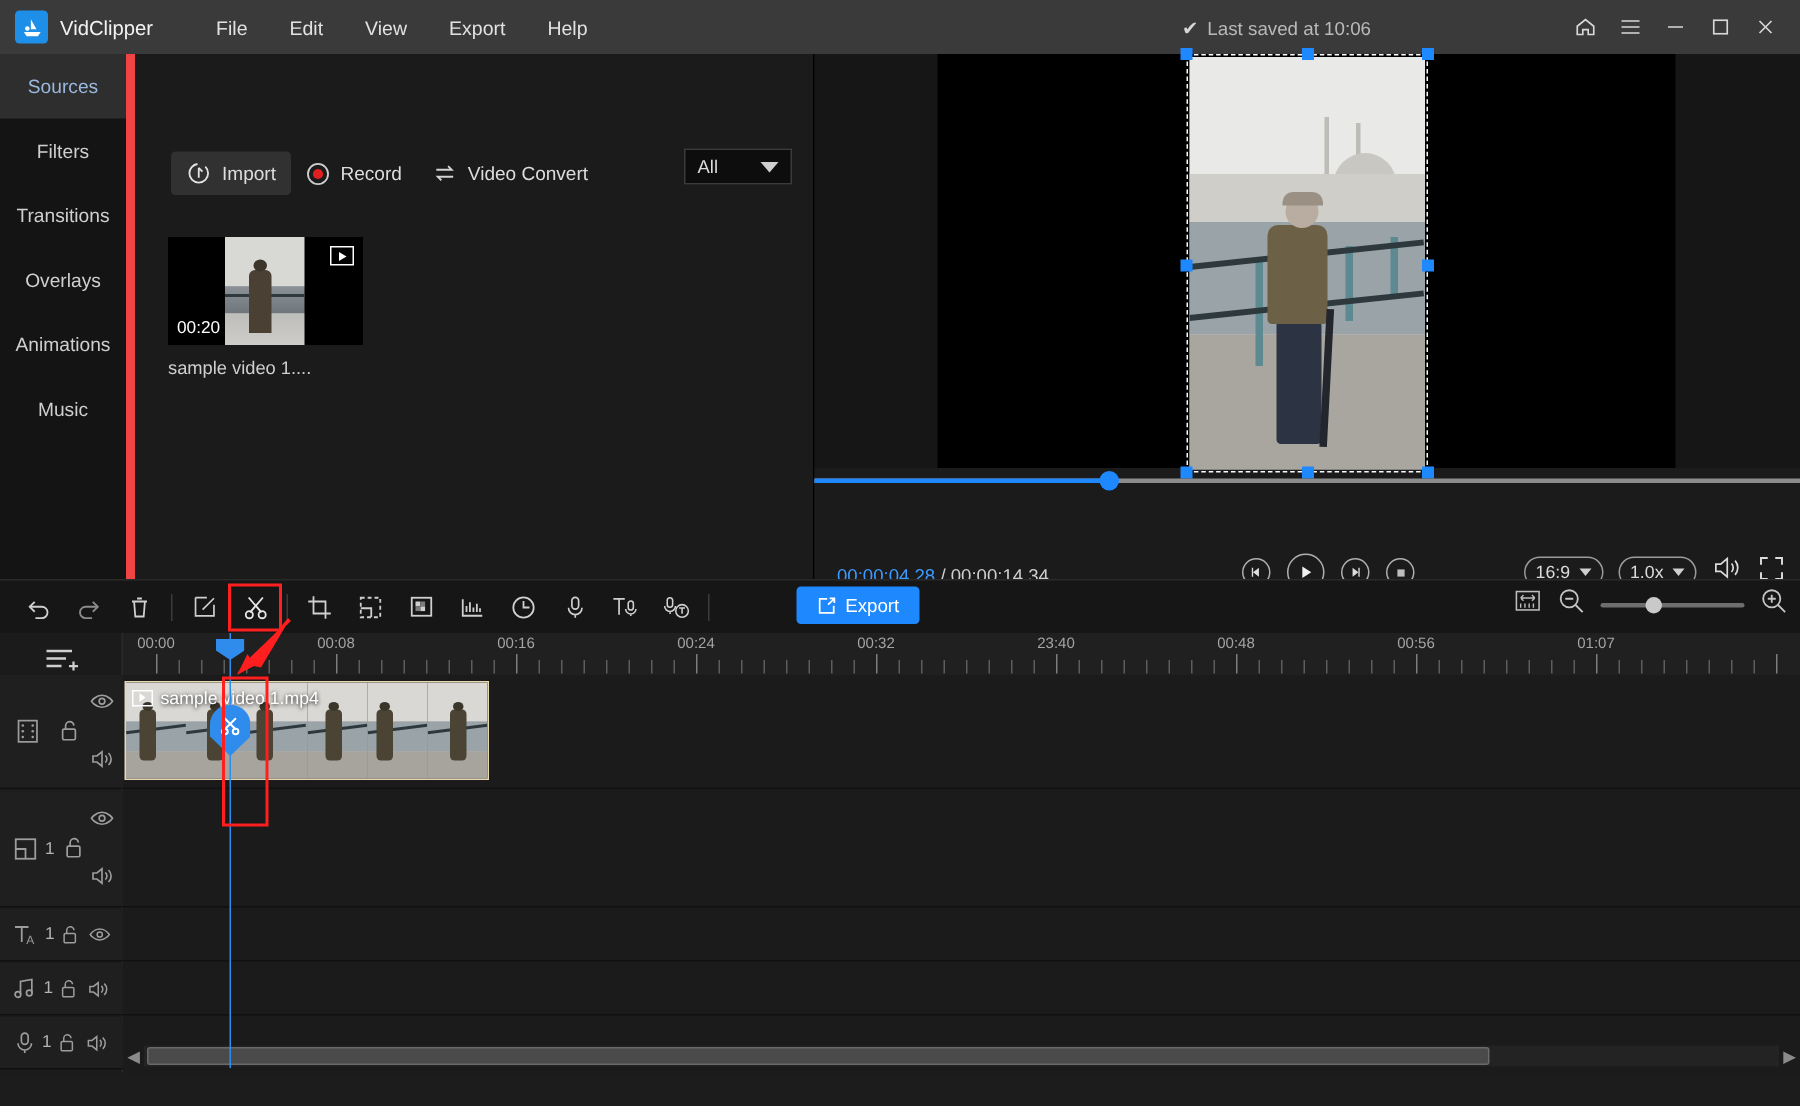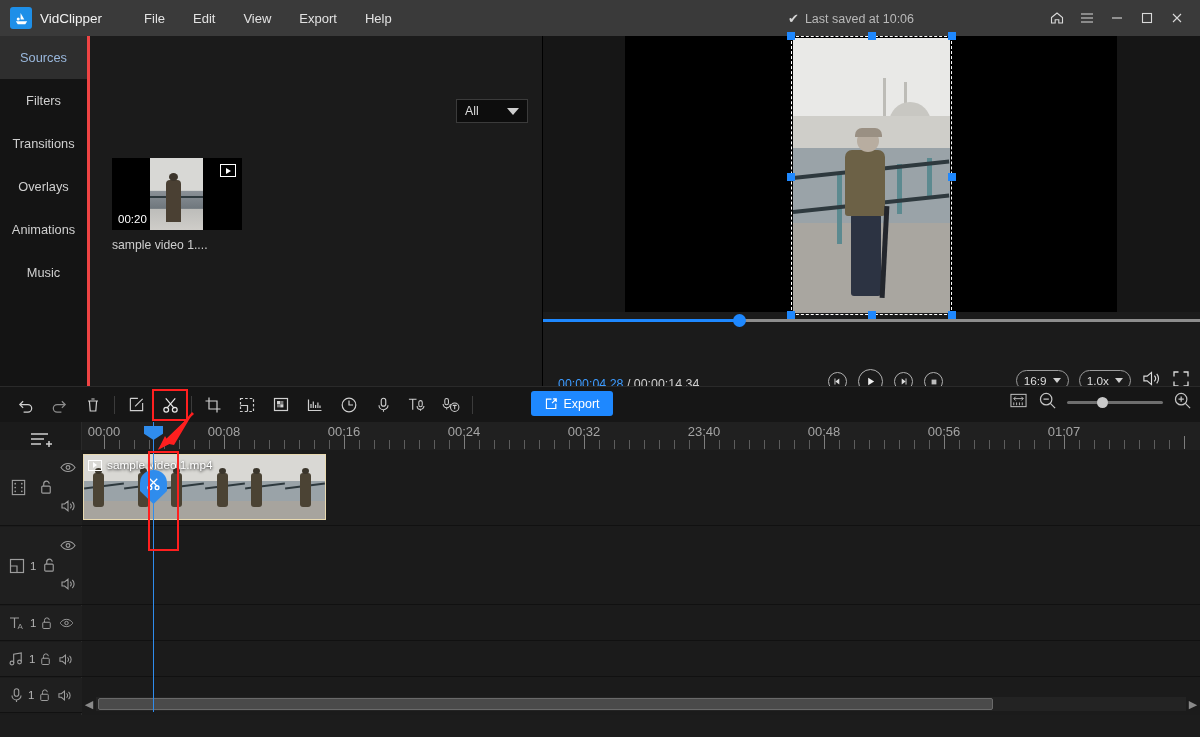--- a/index.html
+++ b/index.html
@@ -30,21 +30,21 @@
     position:absolute; left:788px; top:11px; font-size:12.5px; color:#b9b9b9;
     display:flex; align-items:center; gap:6px;
   }
   .check { color:#d6d6d6; font-size:13px; }
   .wintools { position:absolute; right:8px; top:0; height:36px; display:flex; align-items:center; }
   .wt { width:30px; height:36px; display:flex; align-items:center; justify-content:center; color:#d9d9d9; }
 
   
   .sidebar {
     position:absolute; left:0; top:36px; width:90px; height:350px;
-    background:#141414; border-right:3px solid #ef4444;
+    background:#141414; border-right:6px solid #ef4444;
   }
   .side-item {
     height:43px; display:flex; align-items:center; justify-content:center;
     font-size:12.8px; color:#cfcfcf; cursor:default;
   }
   .side-item.active { background:#2e2e2e; color:#9ab8dd; }
 
   
   .sources {
     position:absolute; left:90px; top:36px; width:453px; height:350px;
@@ -169,21 +169,21 @@
   .zslider { width:96px; height:3px; background:#6e6e6e; position:relative; border-radius:2px;}
   .zknob { position:absolute; left:30px; top:-4px; width:11px; height:11px; border-radius:50%; background:#c9c9c9;}
 
   
   .tl-area { position:absolute; left:0; top:422px; width:1200px; height:293px; background:#1b1b1b;}
   .tl-headcol { position:absolute; left:0; top:0; width:82px; height:293px; background:#1b1b1b; border-right:1px solid #2a2a2a;}
   .addtrack { position:absolute; left:30px; top:9px; color:#cfcfcf; }
   .ruler { position:absolute; left:82px; top:0; width:1118px; height:28px; background:#202020; }
   .rl { position:absolute; top:18px; width:1px; height:9px; background:#5d5d5d; }
   .rl.major { top:14px; height:13px; background:#7e7e7e; }
-  .rlab { position:absolute; top:2px; font-size:13px; color:#a4a4a4; transform:translateX(-50%);text-align:right; }
+  .rlab { position:absolute; top:2px; font-size:10px; color:#a4a4a4; transform:translateX(-50%);text-align:right; }
 
   .trk { position:absolute; left:0; width:1200px; border-bottom:1px solid #111; }
   .trk-head { position:absolute; left:0; top:0; width:82px; height:100%; display:flex; align-items:center; background:#1f1f1f;}
   .trk-body { position:absolute; left:82px; top:0; right:0; height:100%; background:#1b1b1b;}
   .th-ico { color:#9d9d9d; display:flex; align-items:center; }
   .th-num { font-size:11.5px; color:#b5b5b5; }
 
   .clip {
     position:absolute; left:1px; top:4px; width:243px; height:66px;
     border:1.4px solid #e8d9b0; background:#23272b; overflow:hidden;
@@ -295,20 +295,42 @@
     <div class="side-item">
         <span>Animations</span>
       </div>
     <div class="side-item">
         <span>Music</span>
       </div>
   </div>
 
   <div class="sources">
 
+    <div class="srctools">
+      <div class="stbtn boxed">
+        <svg width="17" height="17" viewBox="0 0 18 18">
+            <circle cx="9" cy="9" r="6.6" fill="none" stroke="#e2e2e2" stroke-width="1.3" stroke-dasharray="30 6"></circle>
+            <path d="M9 5.2v7M9 5.2l2.6 2.6" stroke="#e2e2e2" stroke-width="1.3" fill="none"></path>
+          </svg>
+        <span>Import</span>
+      </div>
+      <div class="stbtn">
+        <svg width="16" height="16" viewBox="0 0 16 16">
+            <circle cx="8" cy="8" r="6.7" fill="none" stroke="#cfcfcf" stroke-width="1.2"></circle>
+            <circle cx="8" cy="8" r="3.4" fill="#e02020"></circle>
+          </svg>
+        <span>Record</span>
+      </div>
+      <div class="stbtn">
+        <svg width="17" height="15" viewBox="0 0 18 16">
+            <path d="M3 5.5h11l-2.6-2.6M15 10.5H4l2.6 2.6" fill="none" stroke="#d4d4d4" stroke-width="1.3"></path>
+          </svg>
+        <span>Video Convert</span>
+      </div>
+    </div>
 
     <div class="filtersel">
       <span>All</span>
       <span class="caret"></span>
     </div>
 
     <div class="media-item">
       <div class="media-thumb">
         <div class="thumb-inner">
           <div class="thumb-rail"></div>

